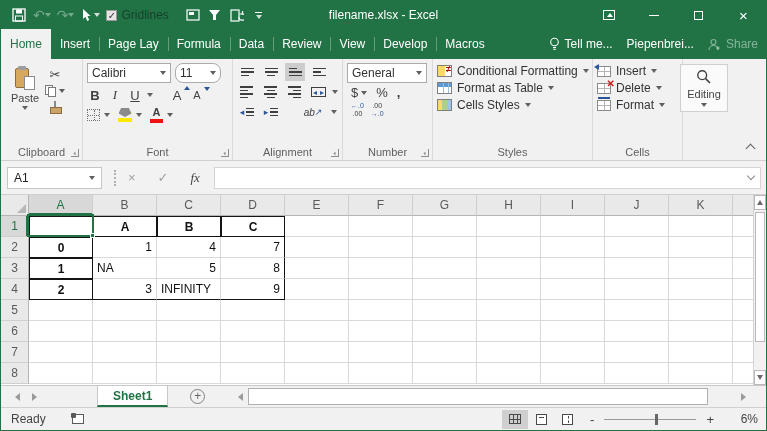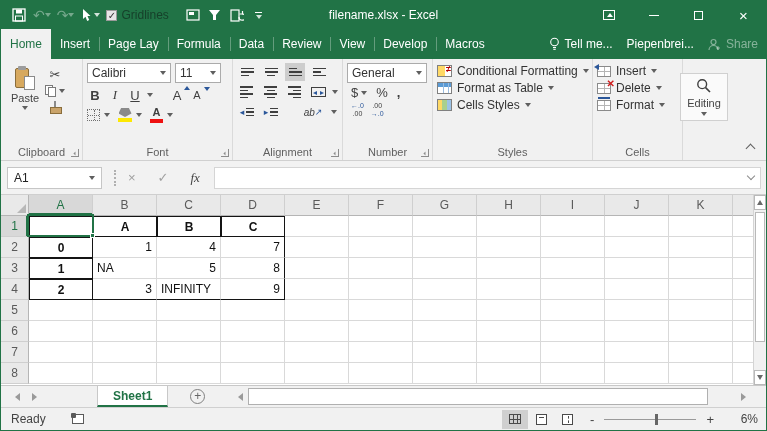--- a/index.html
+++ b/index.html
@@ -59,21 +59,21 @@
   .copy-ico i, .copy-ico b { position:absolute; width:8px; height:10px; border:1px solid #7a7a7a; background:#fff; }
   .copy-ico i { left:0; top:0; } .copy-ico b { left:3px; top:2px; }
   .brush-ico { width:12px; height:12px; position:relative; }
   .brush-ico:before { content:""; position:absolute; left:1px; top:6px; width:10px; height:5px; background:#c9a36a; border:1px solid #8a6d3b; }
   .brush-ico:after { content:""; position:absolute; left:5px; top:0; width:2px; height:6px; background:#8a8a8a; }
 
   
   .g-font { width:150px; display:flex; flex-direction:column; gap:3px; }
   .combo { background:#fff; border:1px solid #ababab; height:20px; display:flex; align-items:center; justify-content:space-between; padding:0 4px; font-size:12px; color:#333; }
   .font-name-combo { width:84px; }
-  .font-size-combo { width:46px; }
+  .font-size-combo { width:46px;border-radius:8px; }
   .fbtn { min-width:16px; height:18px; display:flex; align-items:center; justify-content:center; font-size:13px; color:#3f3f3f; }
   .bold { font-weight:bold; } .ital { font-style:italic; font-family:"Liberation Serif", serif; }
   .undl { text-decoration:underline; }
   .grow-a { position:relative; font-size:13px; } .shrink-a { position:relative; font-size:11px; }
   .tri-up-b { width:0;height:0;border-left:3px solid transparent;border-right:3px solid transparent;border-bottom:4px solid #2b579a; position:absolute; top:0; right:-5px;}
   .tri-dn-b { width:0;height:0;border-left:3px solid transparent;border-right:3px solid transparent;border-top:4px solid #2b579a; position:absolute; top:1px; right:-5px;}
   .border-ico { width:13px; height:12px; border:1px dotted #707070; position:relative; }
   .border-ico:before { content:""; position:absolute; left:50%; top:0; bottom:0; width:0; border-left:1px dotted #707070; }
   .border-ico:after { content:""; position:absolute; top:50%; left:0; right:0; height:0; border-top:1px dotted #707070; }
   .colorbar { display:flex; flex-direction:column; align-items:center; line-height:1; }
@@ -120,21 +120,21 @@
   .cells-ico { width:14px; height:11px; border:1px solid #8a8a8a; background:
       linear-gradient(#fff,#fff), 
       #fff; position:relative; flex:0 0 auto; }
   .cells-ico:before { content:""; position:absolute; left:0; right:0; top:4px; height:1px; background:#b5b5b5; }
   .cells-ico:after { content:""; position:absolute; top:0; bottom:0; left:6px; width:1px; background:#b5b5b5; }
   .mark-ins { position:absolute; left:-4px; top:-3px; z-index:2; border-top:3px solid transparent; border-bottom:3px solid transparent; border-right:5px solid #2b579a; }
   .mark-del { position:absolute; right:-5px; top:-6px; z-index:2; color:#cf1c1c; font-size:10px; font-weight:bold; }
   .mark-fmt { position:absolute; left:0; right:0; top:-4px; height:2px; background:#2b579a; }
 
   
-  .g-edit { width:42px; display:flex; flex-direction:column; align-items:center; padding-top:14px; gap:3px; }
+  .g-edit { width:42px; display:flex; flex-direction:column; align-items:center; padding-top:5px; gap:3px; }
   .search-ico { width:16px; height:16px; }
   .edit-lbl { font-size:11px; color:#444; }
   .collapse-chevron { position:absolute; right:12px; bottom:8px; width:7px; height:7px; border-left:1.5px solid #5f5f5f; border-top:1.5px solid #5f5f5f; transform:rotate(45deg); }
 
   
   .formularow { height:34px; background:#f2f2f2; border-bottom:1px solid #cfcfcf; display:flex; align-items:center; flex:0 0 auto; }
   .namebox { width:95px; height:22px; background:#fff; border:1px solid #c6c6c6; margin-left:6px; display:flex; align-items:center; justify-content:space-between; padding:0 6px; color:#222; }
   .vdots { width:4px; height:16px; border-left:2px dotted #b0b0b0; margin:0 10px 0 12px; }
   .fxbtns { display:flex; align-items:center; gap:22px; margin-right:14px; }
   .fx-cancel,.fx-enter { color:#a0a0a0; font-size:13px; }

